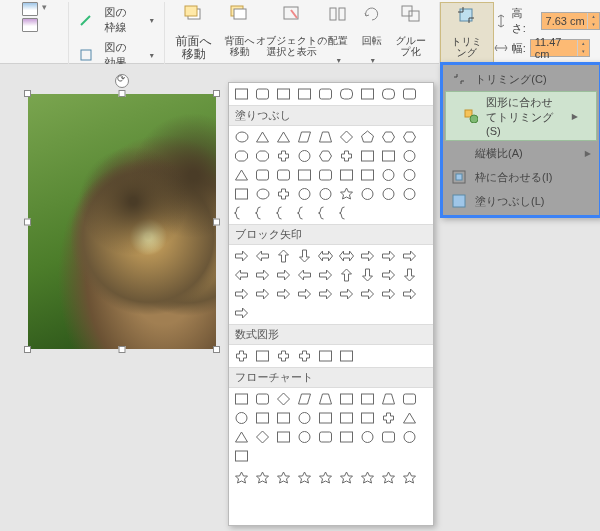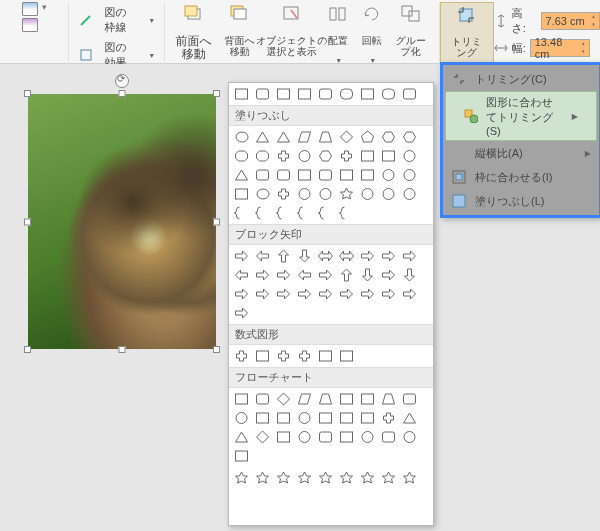--- a/index.html
+++ b/index.html
@@ -235,21 +235,21 @@
             <span>▾</span>
           </div>
         </div>
     </div>
     <div class="size-row">
       <svg width="14" height="14">
           <path d="M1 7 H13 M3 4 L1 7 L3 10 M11 4 L13 7 L11 10" stroke="#777" fill="none"></path>
         </svg>
       <span>幅:</span>
       <div class="box">
-          <span>13.48 cm</span>
+          <span>11.47 cm</span>
           <div class="spin">
             <span>▴</span>
             <span>▾</span>
           </div>
         </div>
     </div>
   </div>
 </div>
 
 <div class="canvas">

